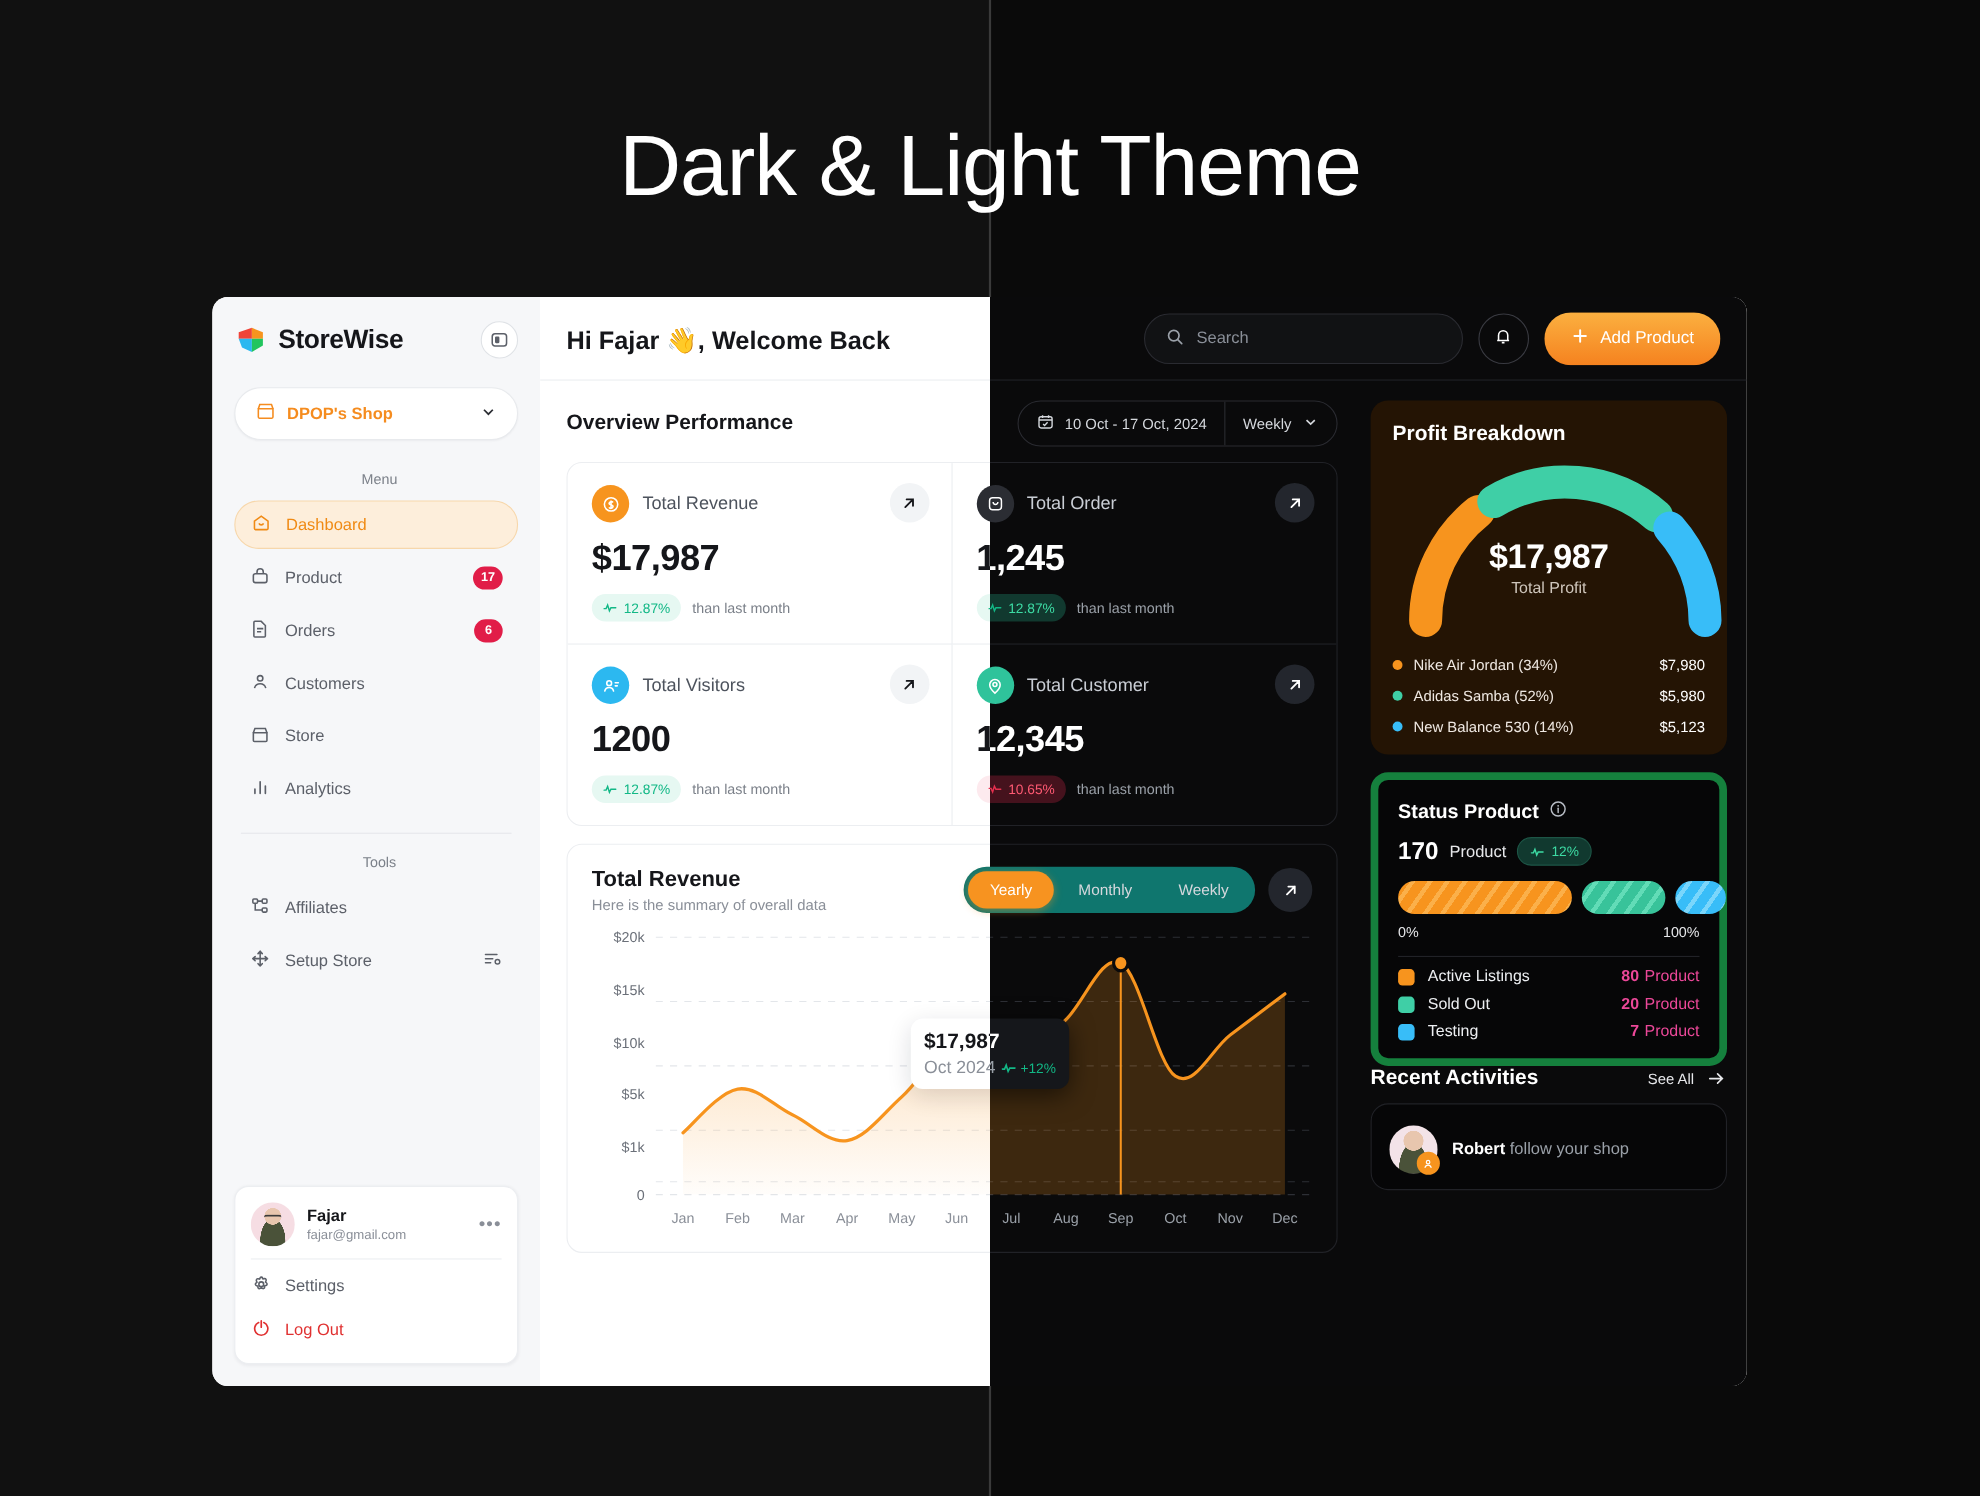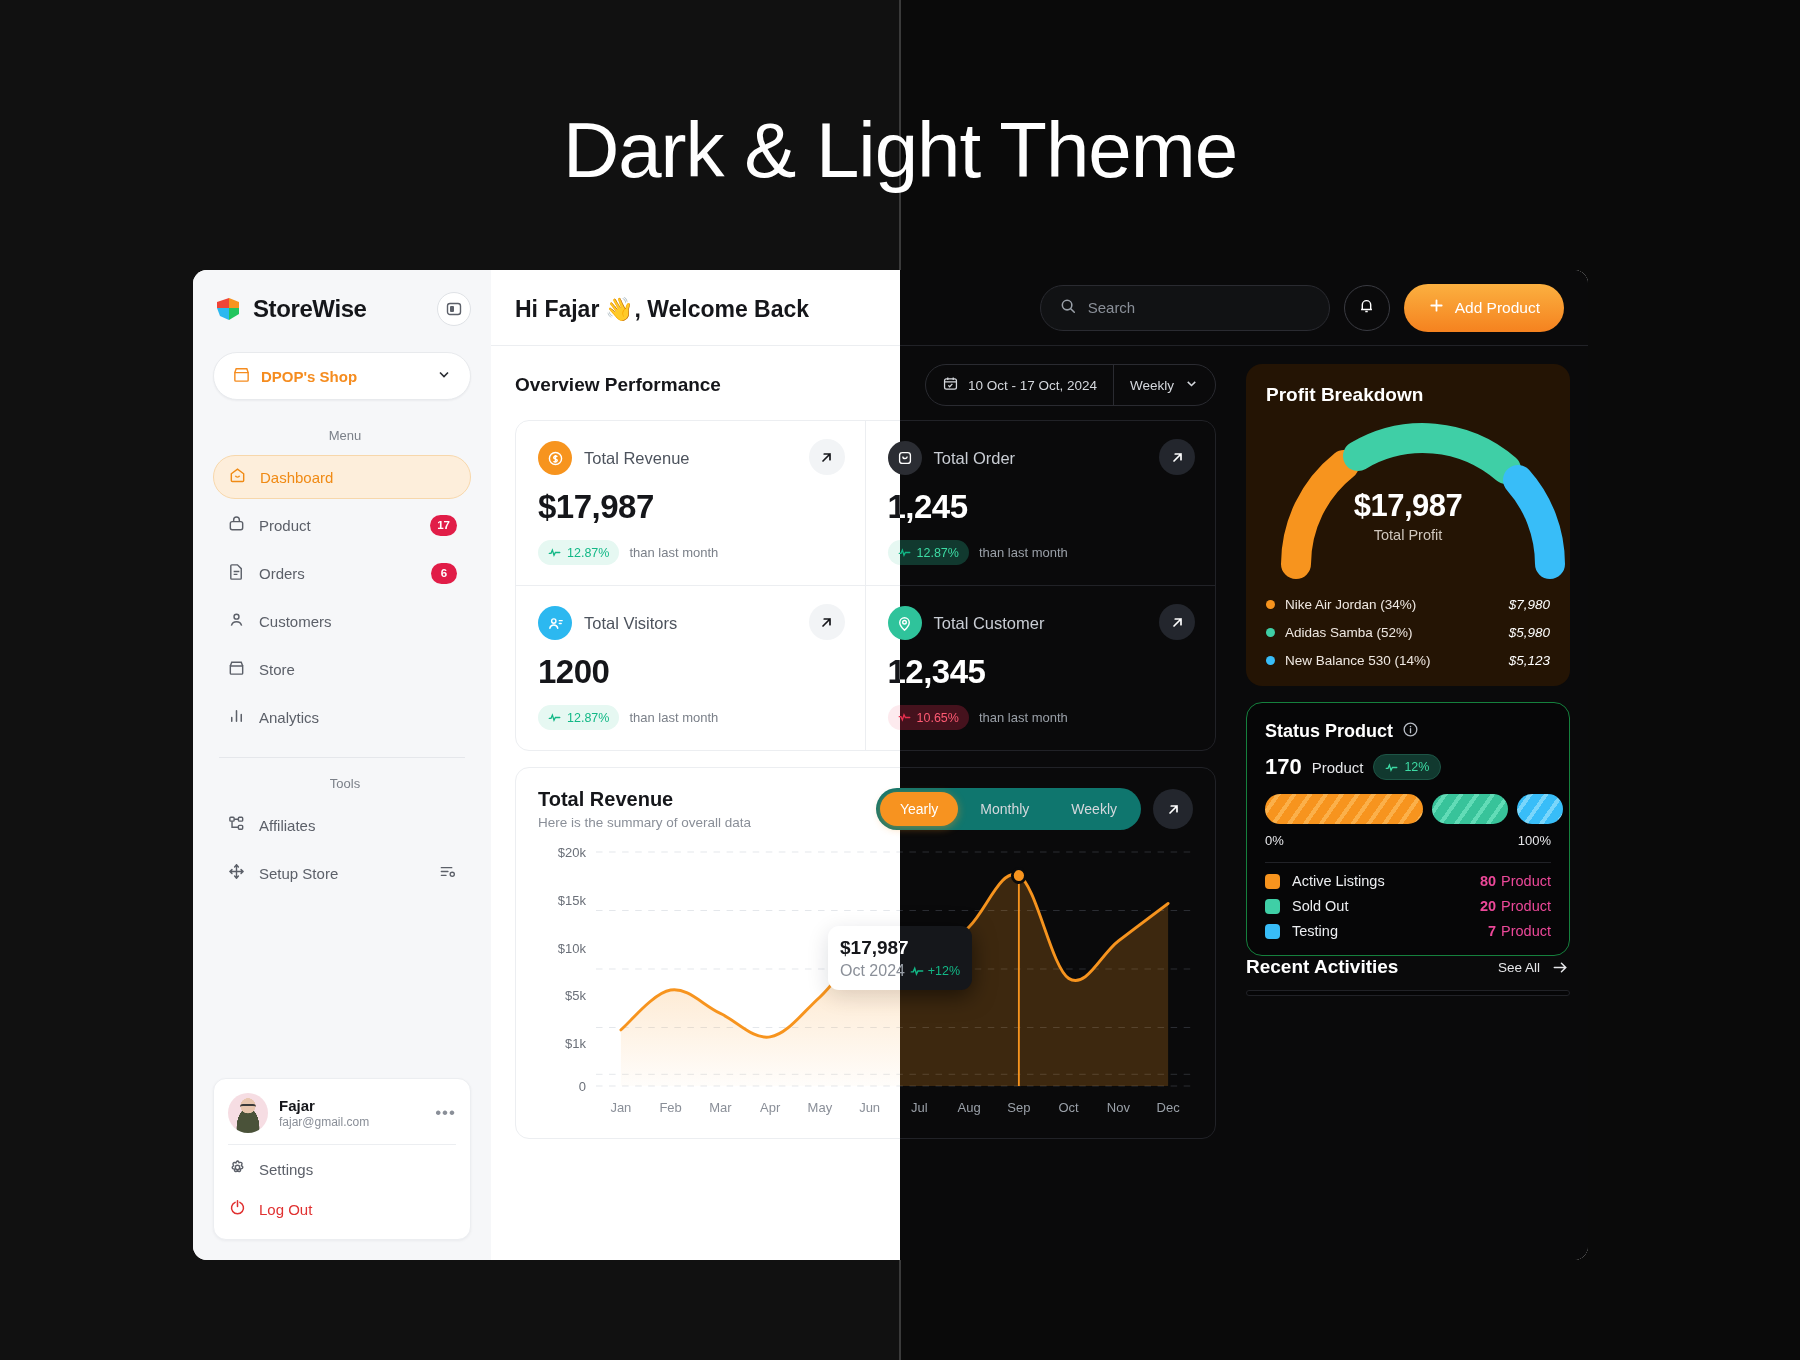--- a/index.html
+++ b/index.html
@@ -195,23 +195,23 @@
   .tt-date { font-size:16px; color:#8a8f98; }
   .tt-chg { font-size:12.5px; color:#12b886; display:flex; align-items:center; gap:4px;}
   .profit-card { background:#241404; border-radius:16px; padding:20px 20px 18px 20px; }
   .profit-title { font-size:19px; font-weight:600; color:#fff; }
   .gauge-wrap { position:relative; height:170px; margin-top:8px; }
   .gauge-center { position:absolute; left:0; right:0; top:74px; text-align:center; }
   .gauge-val { font-size:31px; font-weight:700; color:#fff; letter-spacing:-0.5px;}
   .gauge-cap { font-size:14.5px; color:#cfc6bc; margin-top:3px; }
   .lg-row { display:flex; align-items:center; margin-top:13px; font-size:13.5px; color:#efe8e2; }
   .lg-dot { width:9px; height:9px; border-radius:50%; margin-right:10px; flex:0 0 9px;}
-  .lg-amt { margin-left:auto; font-weight:400; color:#ffffff;font-style:italic; }
-
-  .status-card { margin-top:16px; background:#060607; border:1px solid #15803d; border-radius:16px; padding:18px 18px 16px 18px; }
+  .lg-amt { margin-left:auto; font-weight:400; color:#ffffff; }
+
+  .status-card { margin-top:16px; background:#060607; border:7px solid #15803d; border-radius:16px; padding:18px 18px 16px 18px; }
   .st-title-row { display:flex; align-items:center; gap:9px; }
   .st-title { font-size:18px; font-weight:600; color:#fff; }
   .st-count-row { display:flex; align-items:center; gap:10px; margin-top:12px; }
   .st-count { font-size:22px; font-weight:700; color:#fff; }
   .st-unit { font-size:15px; color:#e6e7ea; }
   .st-pill { display:flex; align-items:center; gap:6px; height:26px; padding:0 11px; border-radius:13px; background:#11392f; border:1px solid #1d5546; color:#3ddba4; font-size:12.5px; }
   .bars { display:flex; gap:9px; margin-top:14px; align-items:center; }
   .bar { height:30px; border-radius:15px; }
   .bar.a { flex:0 0 158px; background:repeating-linear-gradient(125deg,#f7941e 0 9px,#fbb04a 9px 13px); }
   .bar.b { flex:0 0 76px; background:repeating-linear-gradient(125deg,#38c39a 0 9px,#62dcb7 9px 13px); }
@@ -1322,20 +1322,36 @@
           <span class="ra-title">Recent Activities</span>
           <span class="ra-see">
             <span>See All</span>
             <svg width="19" height="19" viewBox="0 0 20 20" fill="none" stroke="#e6e7ea" stroke-width="1.6" stroke-linecap="round">
                     <path d="M3.5 10h12M11 5.6 15.5 10 11 14.4"></path>
                   </svg>
           </span>
         </div>
 
         <div class="ra-card">
+          <div class="ra-item">
+            <span class="ra-av" style="background:radial-gradient(circle at 50% 32%,#e8c6ae 0 24%,transparent 25%),radial-gradient(ellipse at 50% 92%,#4a5239 0 42%,transparent 43%),#f3e3e8">
+              <span class="badge-ico">
+                <svg width="12" height="12" viewBox="0 0 16 16" fill="none" stroke="#fff" stroke-width="1.5" stroke-linecap="round">
+                  <circle cx="7" cy="6" r="2.1"></circle>
+                        <path d="M3.4 12.4a3.7 3.7 0 0 1 7.2 0"></path>
+                </svg>
+              </span>
+            </span>
+            <span>
+              <span class="ra-txt">
+                <b>Robert</b>
+                <span>follow your shop</span>
+              </span>
+            </span>
+          </div>
         </div>
       </div>
     </div>
   </section>
 
 </div>
     </div>
 </div>
 
 </body></html>

